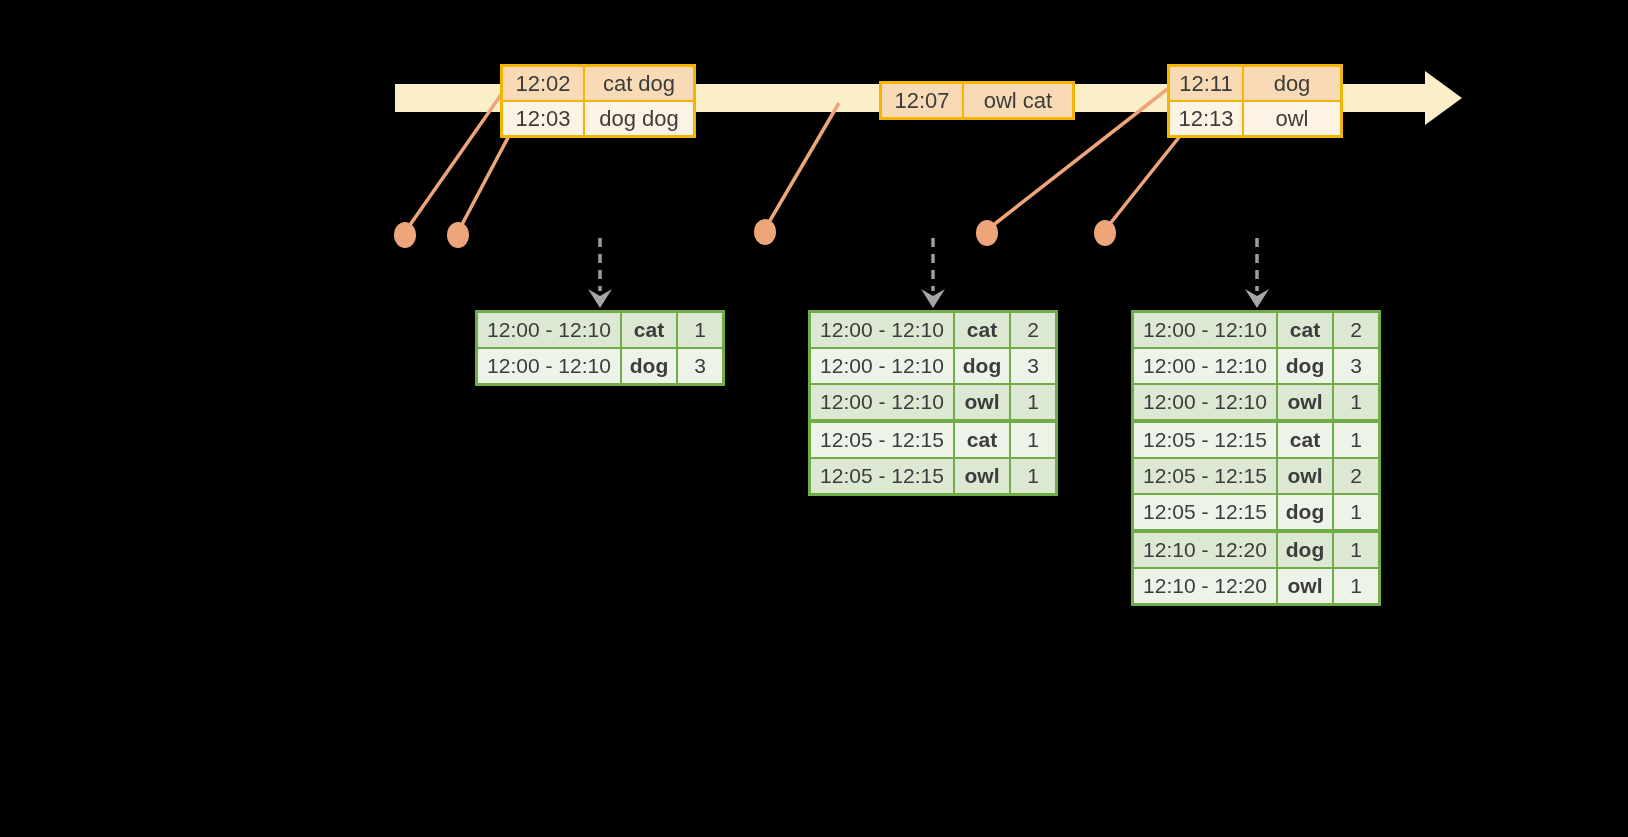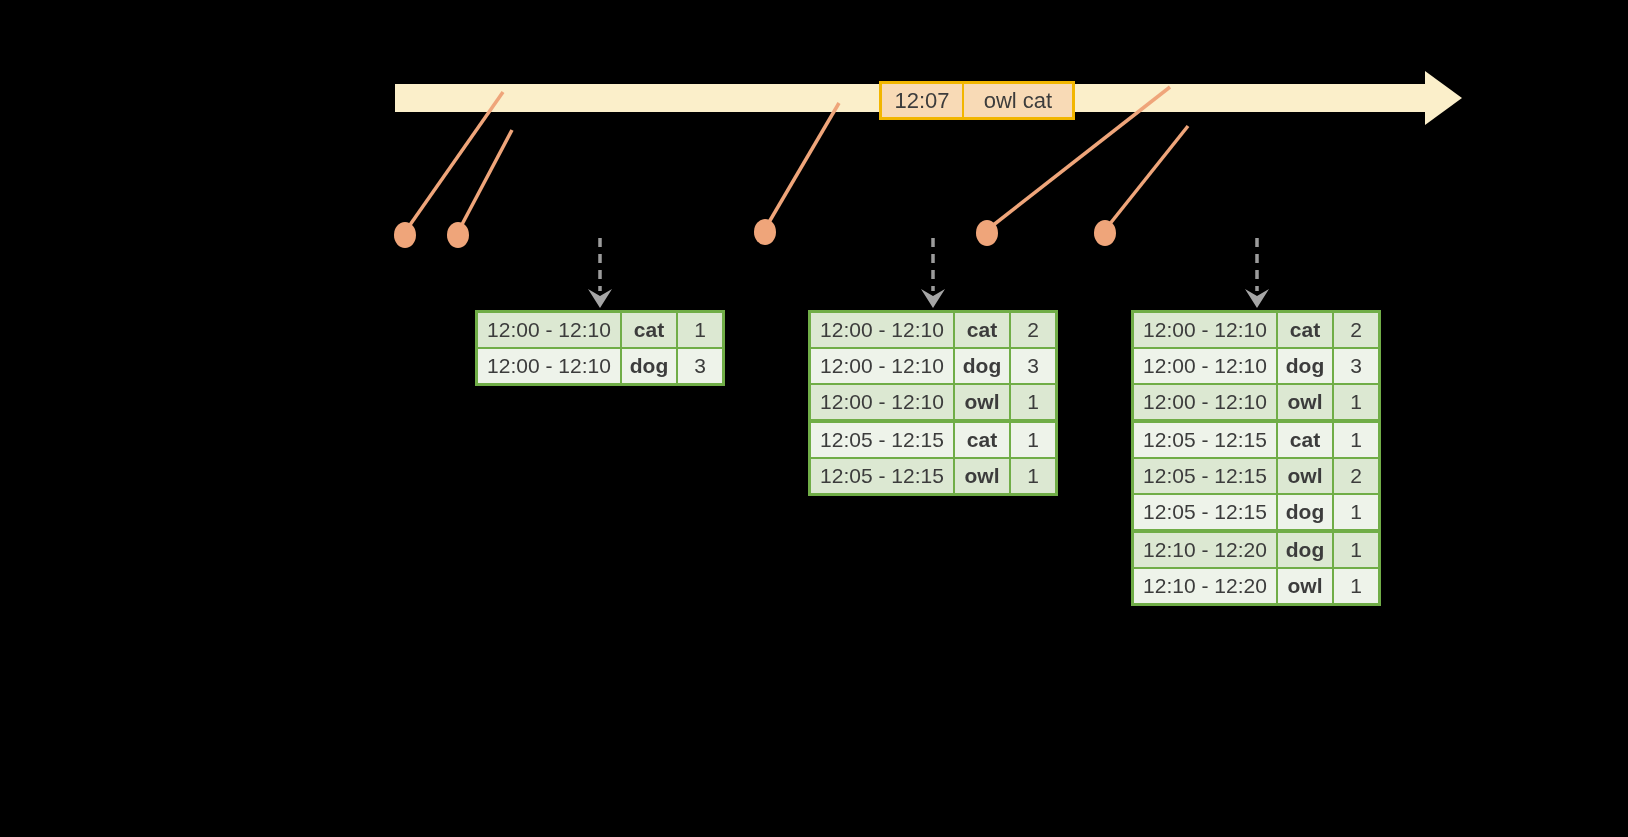--- a/index.html
+++ b/index.html
@@ -77,30 +77,54 @@
         <line x1="933" y1="238" x2="933" y2="291" stroke="#9C9C9C" stroke-width="3.5" stroke-dasharray="9 7"></line>
         <polygon points="921,289 933,308 945,289 933,296" fill="#A6A6A6"></polygon>
       </g>
       <g>
         <line x1="1257" y1="238" x2="1257" y2="291" stroke="#9C9C9C" stroke-width="3.5" stroke-dasharray="9 7"></line>
         <polygon points="1245,289 1257,308 1269,289 1257,296" fill="#A6A6A6"></polygon>
       </g>
     </g>
   </svg>
 
+  <table class="etable" id="etable1">
+    <tbody>
+        <tr class="odark">
+      <td class="t">12:02</td>
+      <td class="w">cat dog</td>
+    </tr>
+    <tr class="olight">
+      <td class="t">12:03</td>
+      <td class="w">dog dog</td>
+    </tr>
+  </tbody>
+    </table>
 
   <table class="etable" id="etable2">
     <tbody>
         <tr class="odark">
       <td class="t">12:07</td>
       <td class="w">owl cat</td>
     </tr>
   </tbody>
     </table>
 
+  <table class="etable etable-sm" id="etable3">
+    <tbody>
+        <tr class="odark">
+      <td class="t">12:11</td>
+      <td class="w">dog</td>
+    </tr>
+    <tr class="olight">
+      <td class="t">12:13</td>
+      <td class="w">owl</td>
+    </tr>
+  </tbody>
+    </table>
 
   <table class="rtable" id="rtable1">
     <tbody>
         <tr class="gdark">
       <td class="win">12:00 - 12:10</td>
       <td class="word">cat</td>
       <td class="cnt">1</td>
     </tr>
     <tr class="glight">
       <td class="win">12:00 - 12:10</td>

